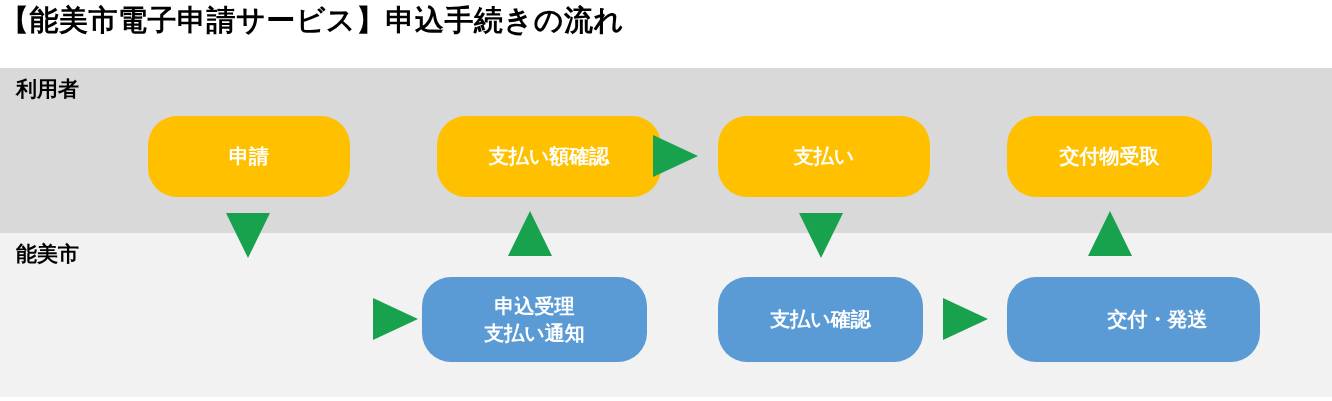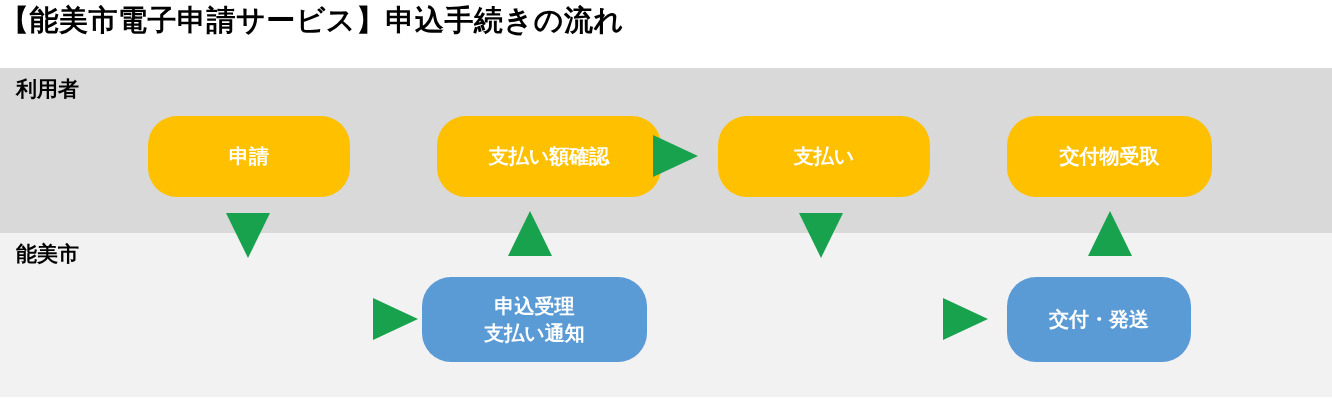--- a/index.html
+++ b/index.html
@@ -109,21 +109,22 @@
     <div class="lane-label">能美市</div>
   </div>
 
   <div class="step user-step" style="left:148px;width:202px;">申請</div>
   <div class="step user-step" style="left:437px;width:224px;">支払い額確認</div>
   <div class="step user-step" style="left:718px;width:212px;">支払い</div>
   <div class="step user-step" style="left:1007px;width:205px;">交付物受取</div>
 
   <div class="step city-step" style="left:422px;width:225px;">申込受理
 支払い通知</div>
-  <div class="step city-step" style="left:1007px;width:184px;">交付・発送</div>
+  <div class="step city-step" style="left:718px;width:205px;">支払い確認</div>
+  <div class="step city-step" style="left:1007px;width:205px;padding-left:48px;">交付・発送</div>
 
   <div class="arrow arrow-down" style="left:226px;top:213px;"></div>
   <div class="arrow arrow-up" style="left:508px;top:211px;"></div>
   <div class="arrow arrow-down" style="left:799px;top:213px;"></div>
   <div class="arrow arrow-up" style="left:1088px;top:211px;"></div>
 
   <div class="arrow arrow-right" style="left:653px;top:135px;"></div>
   <div class="arrow arrow-right" style="left:373px;top:298px;"></div>
   <div class="arrow arrow-right" style="left:943px;top:298px;"></div>
 

